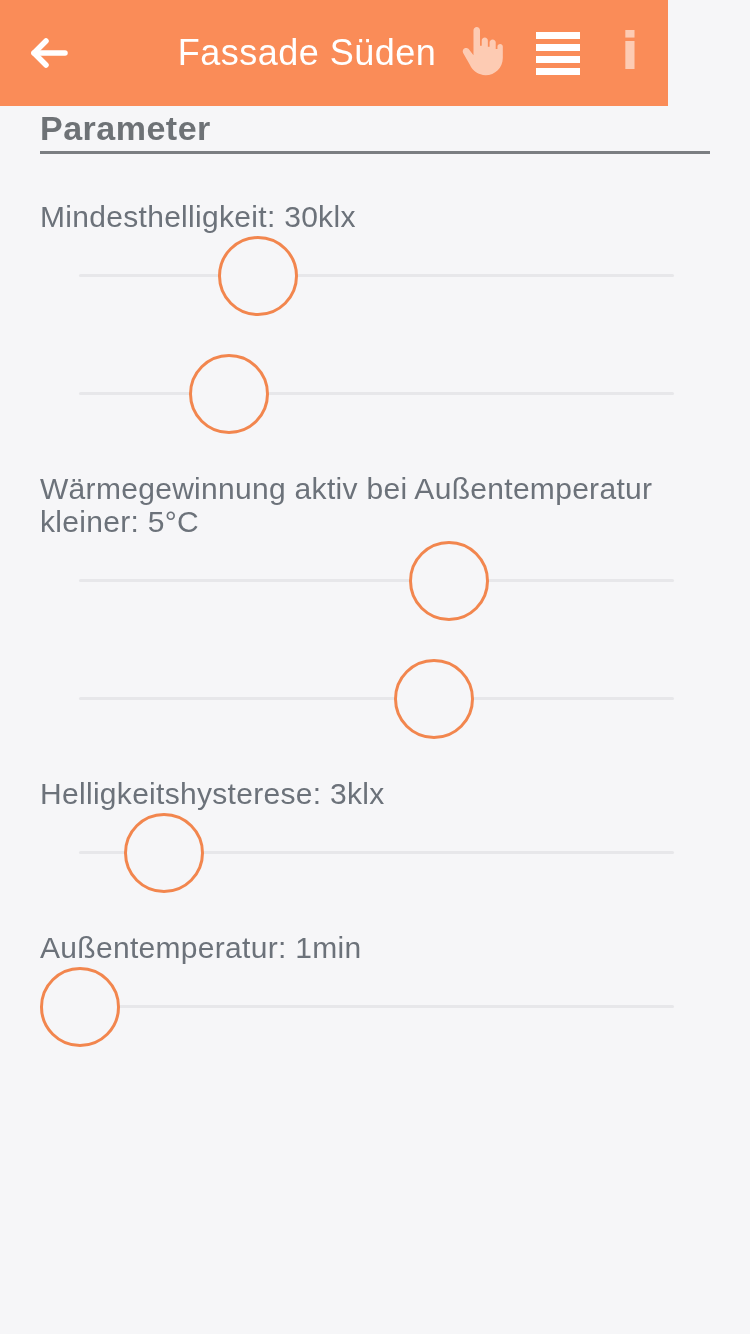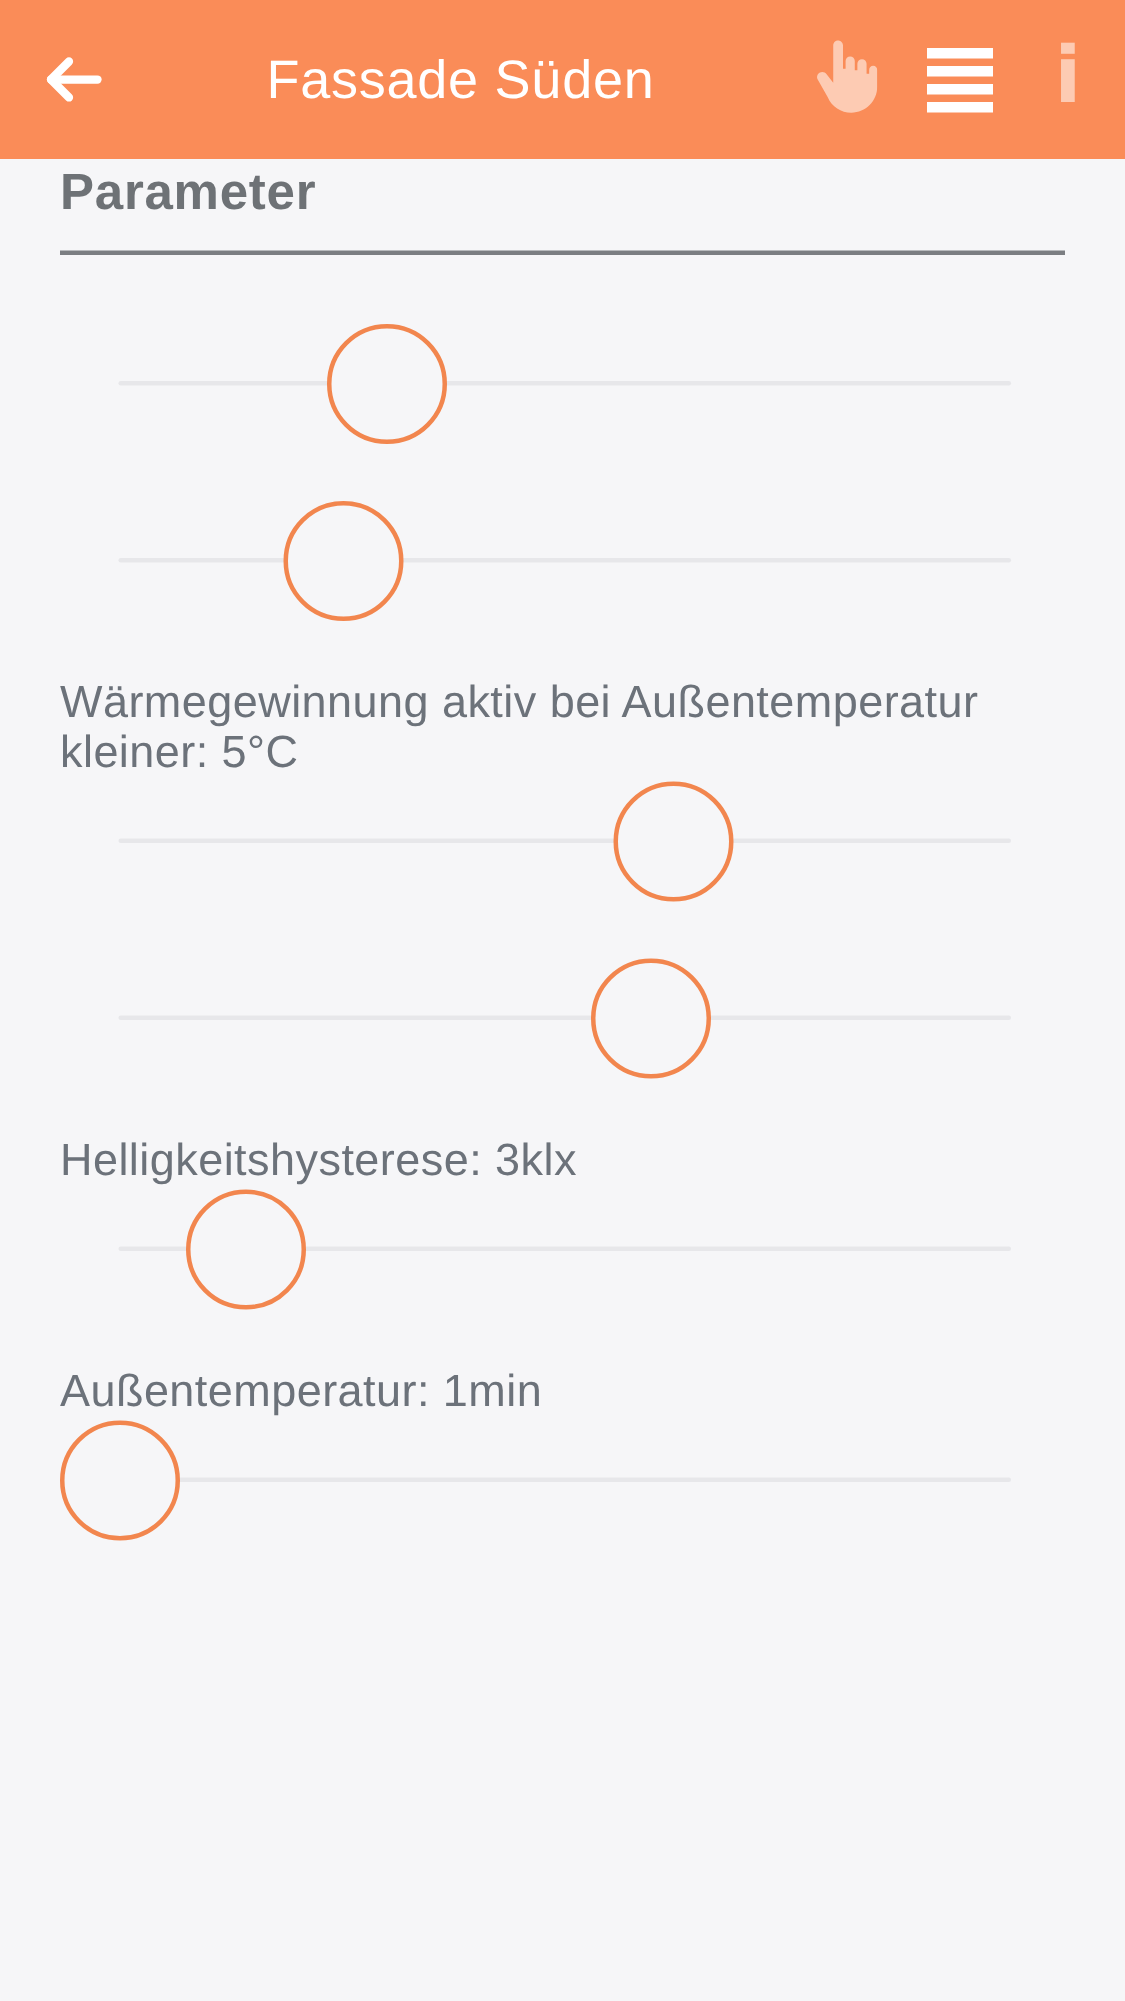--- a/index.html
+++ b/index.html
@@ -12,21 +12,21 @@
     background: #f6f6f8;
     font-family: "Liberation Sans", sans-serif;
     overflow: hidden;
     position: relative;
   }
 
   
   .header {
     position: absolute;
     top: 0; left: 0;
-    width: 750px;
+    width: 668px;
     height: 106px;
     background: #fa8c58;
   }
   .back-btn {
     position: absolute;
     left: 24px;
     top: 33px;
     width: 48px;
     height: 44px;
     display: flex;
@@ -88,21 +88,21 @@
 
   
   .section-heading {
     margin: 0 40px;
     padding-top: 3px;
     font-size: 34px;
     font-weight: 700;
     line-height: 38px;
     color: #6e7276;
     border-bottom: 3px solid #7b7e82;
-    padding-bottom: 20px;
+    padding-bottom: 4px;
     letter-spacing: 0.5px;
   }
 
   
   .content {
     position: absolute;
     top: 106px;
     left: 0;
     width: 750px;
   }
@@ -187,20 +187,21 @@
     <div class="icon-btn info-btn">
       <span class="info-glyph">i</span>
     </div>
   </div>
 </div>
 
 <div class="content">
   <h1 class="section-heading">Parameter</h1>
 
   <div class="slider-row first">
+    <div class="slider-label">Mindesthelligkeit: 30klx</div>
     <div class="slider-zone">
       <div class="slider-track"></div>
       <div class="handle-rail">
           <div class="slider-handle" style="left: 30.1%;"></div>
         </div>
     </div>
   </div>
 
   <div class="slider-row">
     <div class="slider-zone">

